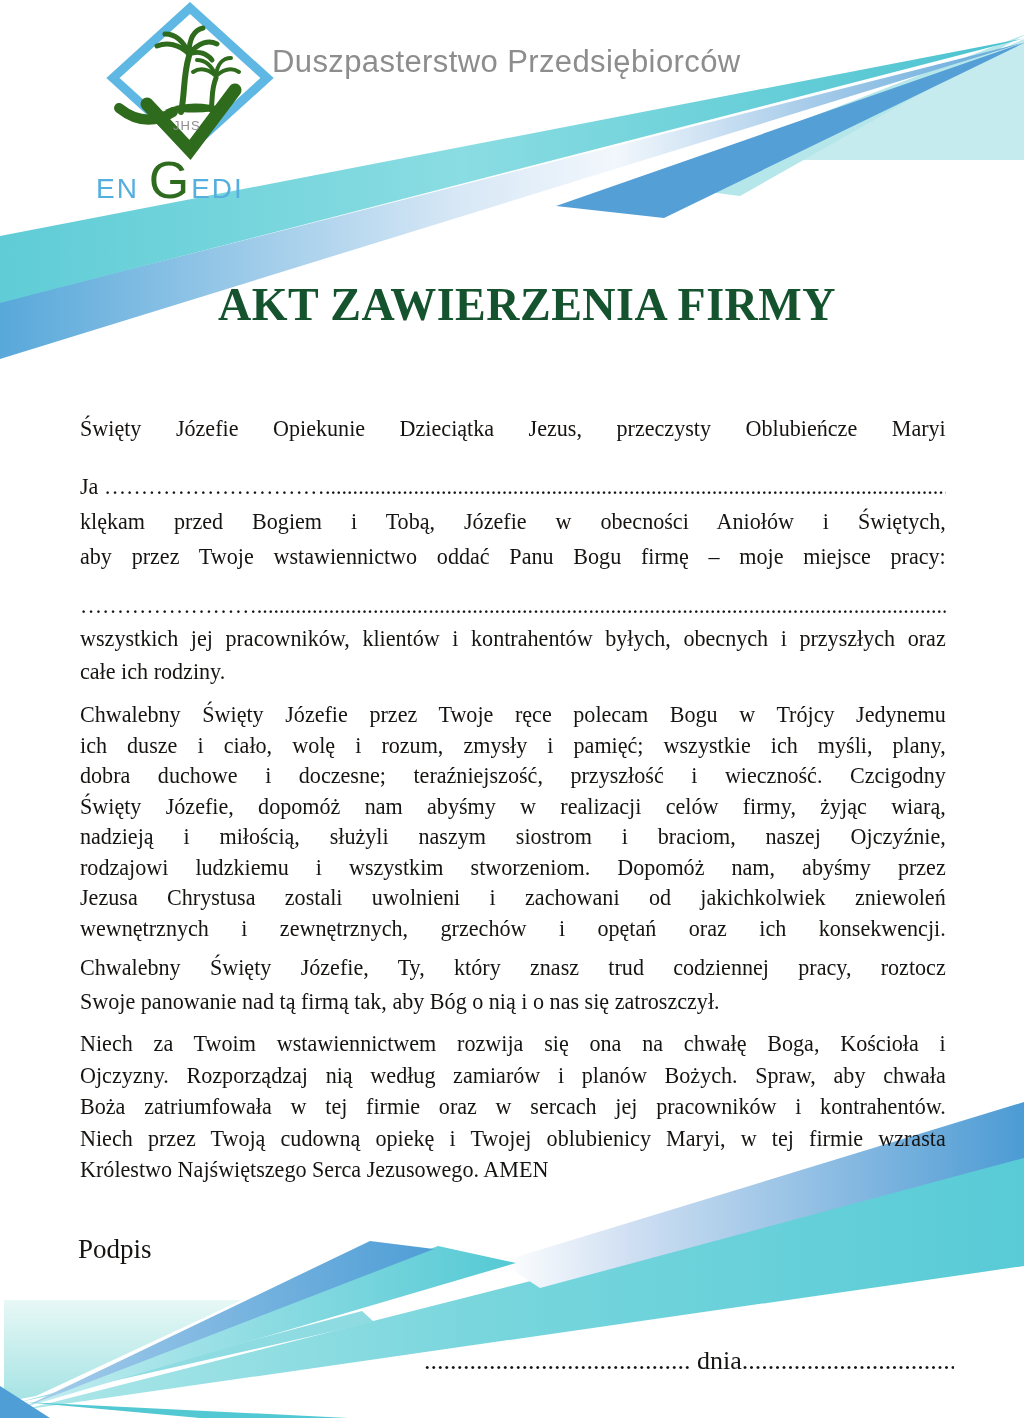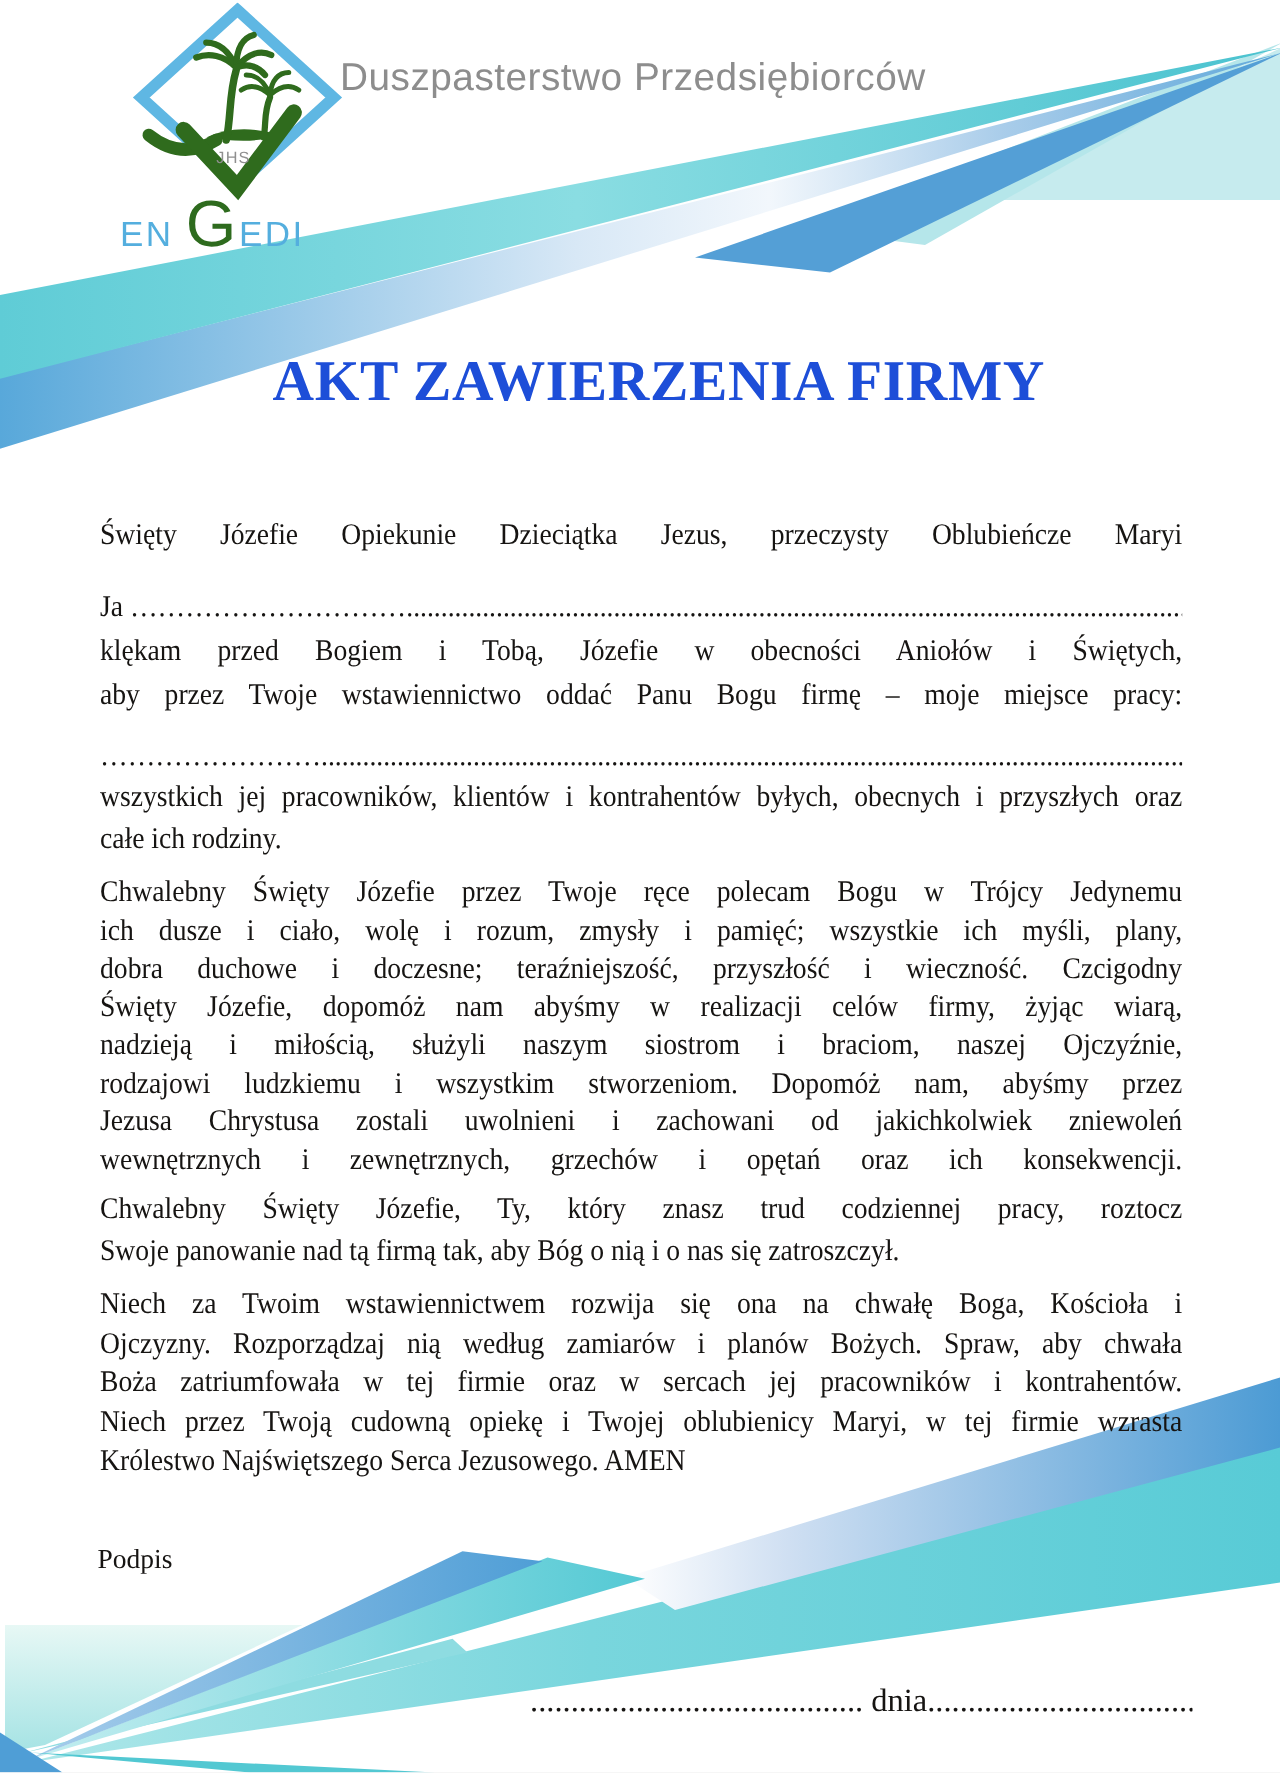--- a/index.html
+++ b/index.html
@@ -29,41 +29,41 @@
     color:#54aede;letter-spacing:2px;white-space:nowrap;
   }
   #engedi .en,#engedi .edi{font-size:28px;}
   #engedi .g{font-size:52px;color:#2e6b1e;}
 
   
   #title{
     left:30px;top:276px;width:994px;
     text-align:center;
     font-size:46px;line-height:57px;
-    font-weight:600;color:#1d4ed8;
+    font-weight:600;color:#14532d;
     letter-spacing:0.5px;
   }
 
   
   .para{
     position:absolute;left:80px;width:940px;
     transform:scaleX(0.921);transform-origin:0 0;
     font-size:24px;color:#161412;z-index:2;
   }
   .jline{text-align:justify;text-align-last:justify;}
   .jline.left{text-align-last:left;}
   .jline.dots{white-space:nowrap;overflow:hidden;text-align-last:left;}
   .p1{top:410px;line-height:36px;}
   .p2{top:469px;line-height:35px;}
   .p3{top:589px;line-height:33px;}
   .p4{top:699px;line-height:30.5px;}
   .p5{top:950px;line-height:34px;}
   .p6{top:1028px;line-height:31.5px;}
 
-  #podpis{left:78px;top:1234px;font-size:22px;color:#161412;}
+  #podpis{left:78px;top:1234px;font-size:27px;color:#161412;}
   #dateline{left:424px;top:1346px;width:530px;font-size:26px;color:#161412;white-space:nowrap;overflow:hidden;}
 </style>
 </head>
 <body>
 
 <div id="page">
 
   <svg id="decor" viewBox="0 0 1024 1418" aria-hidden="true">
     <defs>
       <linearGradient id="tealBandGrad" x1="0" y1="0" x2="1" y2="0">

